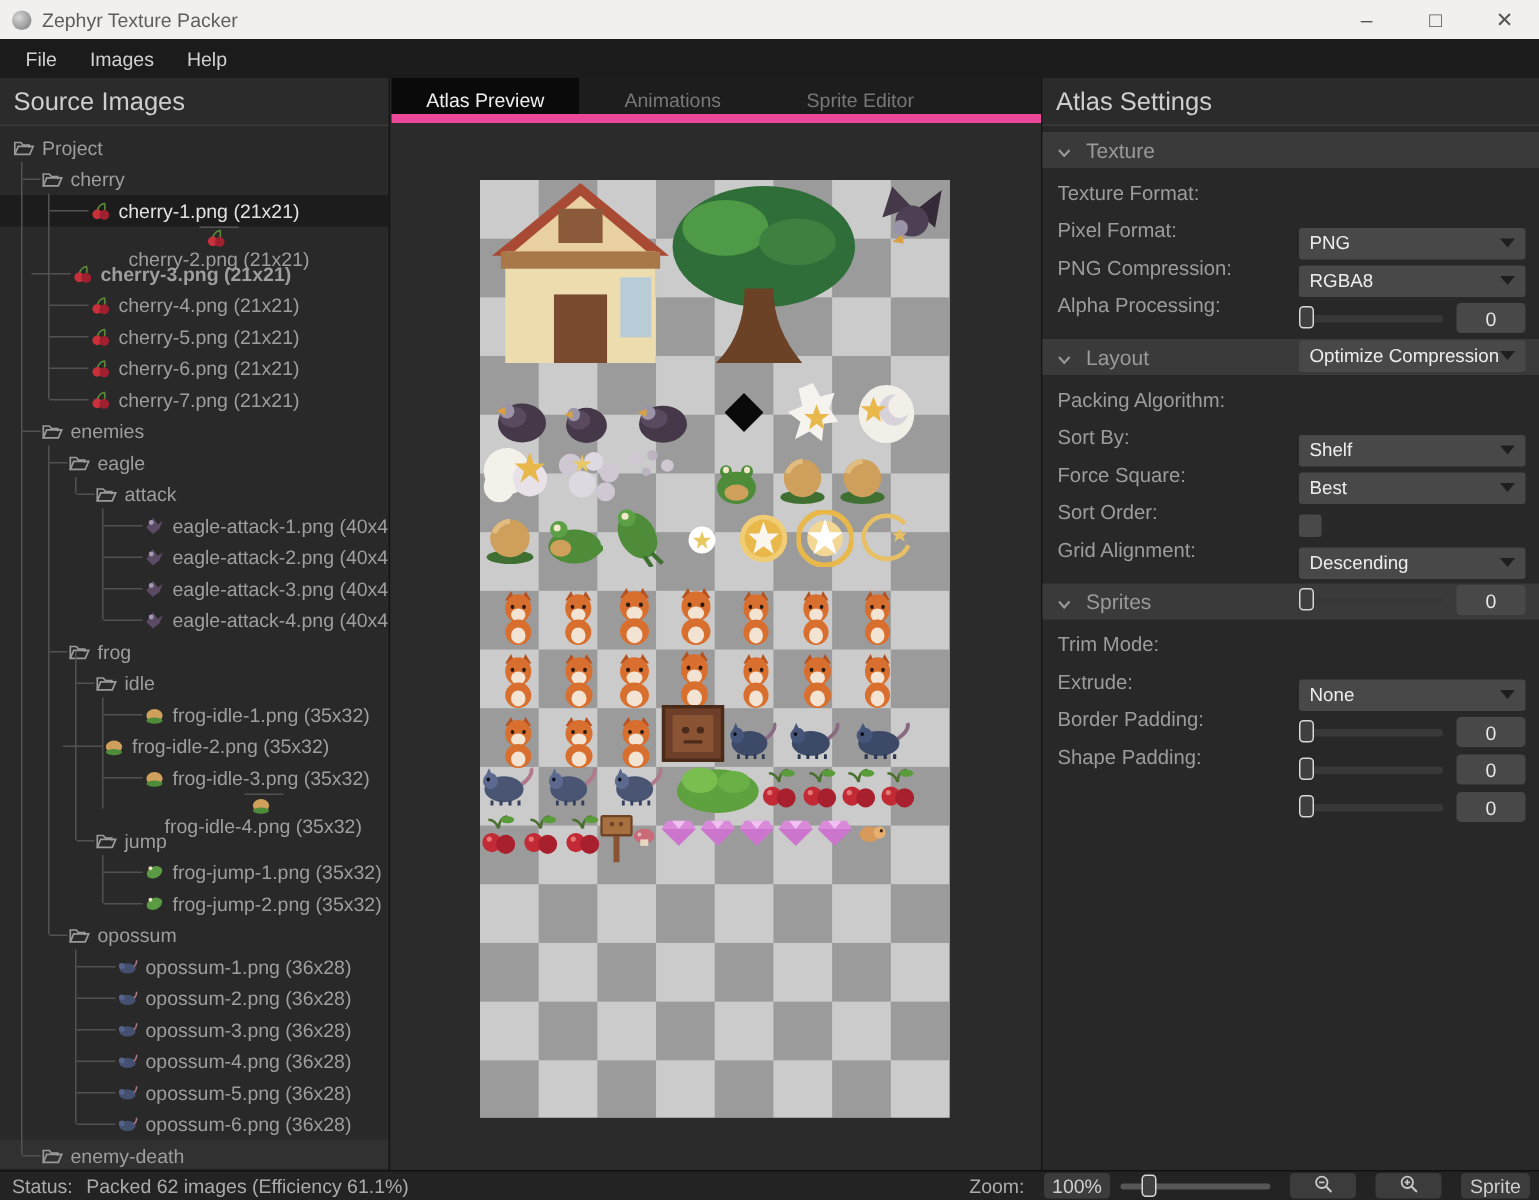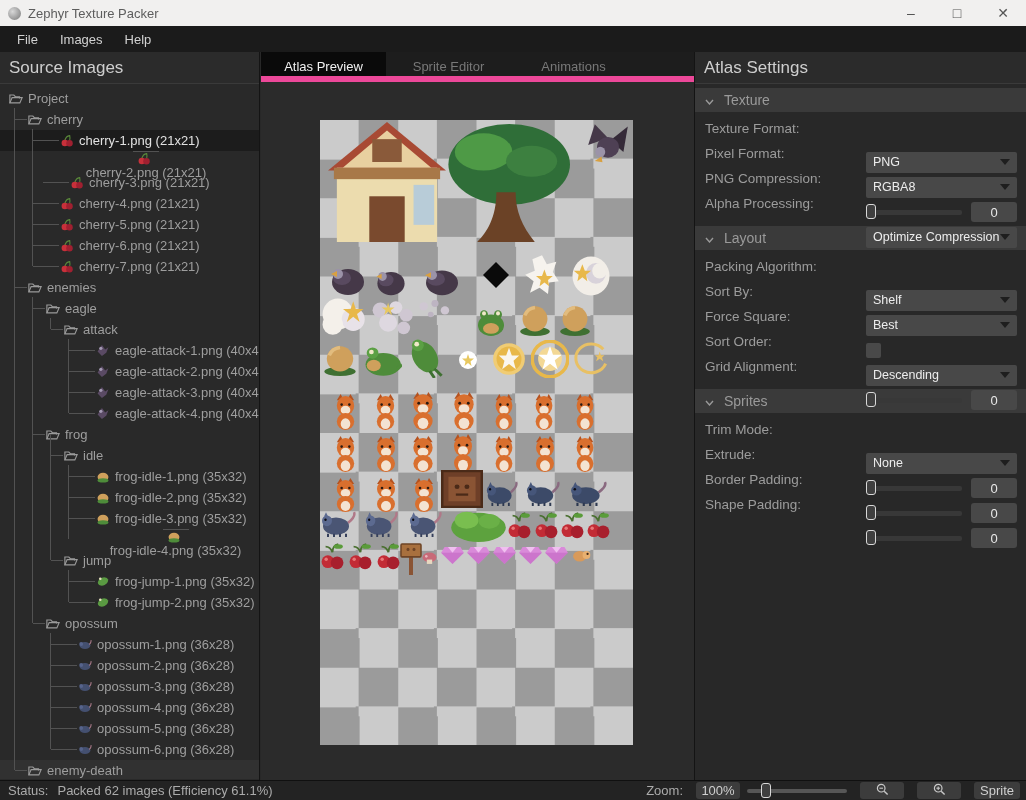--- a/index.html
+++ b/index.html
@@ -126,21 +126,21 @@
         <div class="stub" style="width: 26px;"></div>
         <div class="ticon">
           <svg viewBox="0 0 12 12">
             <path d="M4 6 Q5 2 8.5 1.5 Q9 4 8.5 5.5" fill="none" stroke="#5a8a3a" stroke-width="1"></path>
             <circle cx="4" cy="8.2" r="3" fill="#c8303a"></circle>
             <circle cx="8.3" cy="8.6" r="3" fill="#a02030"></circle>
           </svg>
         </div>
         <div style="display: inline;">cherry-2.png (21x21)</div>
       </div>
-      <div class="trow" style="padding-left: 43px;">
+      <div class="trow" style="padding-left: 21px; font-weight: bold;">
         <div class="stub" style="width: 26px;"></div>
         <div class="ticon">
           <svg viewBox="0 0 12 12">
             <path d="M4 6 Q5 2 8.5 1.5 Q9 4 8.5 5.5" fill="none" stroke="#5a8a3a" stroke-width="1"></path>
             <circle cx="4" cy="8.2" r="3" fill="#c8303a"></circle>
             <circle cx="8.3" cy="8.6" r="3" fill="#a02030"></circle>
           </svg>
         </div>
         <div style="display: inline;">cherry-3.png (21x21)</div>
       </div>
@@ -281,21 +281,21 @@
       <div class="trow" style="padding-left: 69px;">
         <div class="stub" style="width: 26px;"></div>
         <div class="ticon">
           <svg viewBox="0 0 12 12">
             <ellipse cx="6" cy="6.5" rx="5" ry="4" fill="#cfa05c"></ellipse>
             <ellipse cx="6" cy="9.6" rx="5" ry="1.9" fill="#4e8c3a"></ellipse>
           </svg>
         </div>
         <div style="display: inline;">frog-idle-1.png (35x32)</div>
       </div>
-      <div class="trow" style="padding-left: 69px;">
+      <div class="trow" style="padding-left: 42px;">
         <div class="stub" style="width: 26px;"></div>
         <div class="ticon">
           <svg viewBox="0 0 12 12">
             <ellipse cx="6" cy="6.5" rx="5" ry="4" fill="#cfa05c"></ellipse>
             <ellipse cx="6" cy="9.6" rx="5" ry="1.9" fill="#4e8c3a"></ellipse>
           </svg>
         </div>
         <div style="display: inline;">frog-idle-2.png (35x32)</div>
       </div>
       <div class="trow" style="padding-left: 69px;">
@@ -442,22 +442,22 @@
       <div class="guide" style="left: 50px; top: 350px; height: 126px;"></div>
       <div class="guide" style="left: 68px; top: 381px; height: 74px;"></div>
       <div class="guide" style="left: 68px; top: 486px; height: 32px;"></div>
       <div class="guide" style="left: 50px; top: 549px; height: 116px;"></div>
     </div>
 </div>
 
 <div id="center">
   <div id="tabbar">
       <div class="tab active">Atlas Preview</div>
+      <div class="tab">Animations</div>
       <div class="tab">Sprite Editor</div>
-      <div class="tab">Animations</div>
     </div>
   <div id="preview">
     <div id="atlas">
         <div class="sprite" style="left: 8px; top: 2px; width: 118px; height: 120px;">
           <svg viewBox="0 0 40 42" preserveAspectRatio="none">
             <polygon points="20,0 40,17 0,17" fill="#a84a34"></polygon>
             <polygon points="20,3 35,16 5,16" fill="#e8d0a0"></polygon>
             <rect x="3" y="16" width="34" height="26" fill="#ecdcae"></rect>
             <rect x="2" y="16" width="36" height="4" fill="#a87848"></rect>
             <rect x="15" y="6" width="10" height="8" fill="#8a5a3a"></rect>

